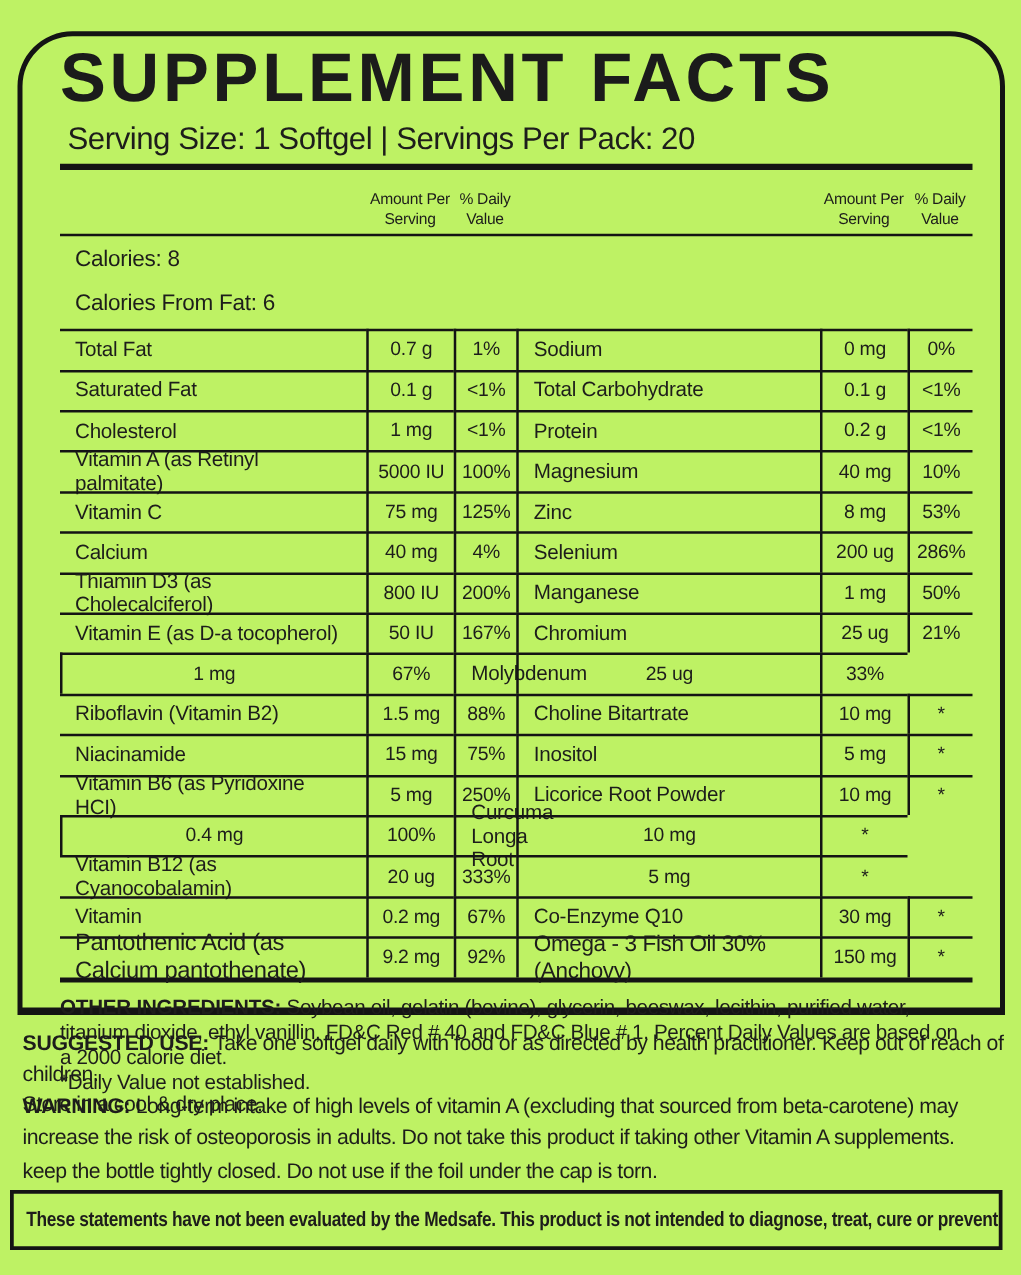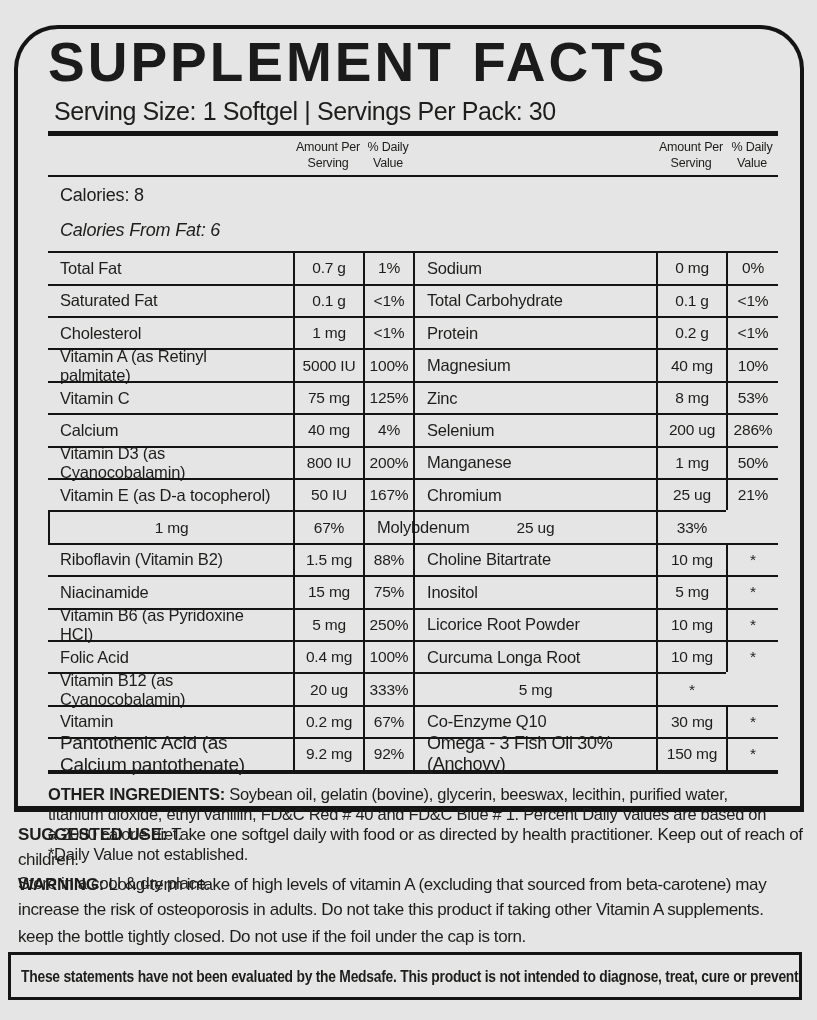--- a/index.html
+++ b/index.html
@@ -1,40 +1,40 @@
 <!DOCTYPE html>
 <html><head>
 <meta charset="utf-8">
 <style>
   * { margin:0; padding:0; box-sizing:border-box; }
   html,body { background:#fff; }
   .page {
     position:relative; width:817px; height:1020px; margin:0 auto;
-    background:#e5e5e5; color:#1d1d1b;
+    background:#bef264; color:#1d1d1b;
     font-family:"Liberation Sans","DejaVu Sans",sans-serif;
     letter-spacing:-0.2px; overflow:hidden;
   }
   .panel {
     position:absolute; left:14px; top:25px; width:790px; height:787px;
     border:4px solid #141414; border-bottom-width:6px;
     border-radius:44px 44px 0 0;
     padding:0 22px 0 30px;
   }
   .title {
     margin-top:6px; font-size:55px; font-weight:bold; letter-spacing:3px;
     line-height:1.0; color:#1b1b1b; white-space:nowrap;
   }
   .serving { margin-top:7px; margin-left:6px; font-size:25px; letter-spacing:-0.4px; }
   .rule-thick { height:5px; background:#141414; margin-top:5px; }
   .rule-thin  { height:2px; background:#141414; }
   .cols { display:grid; grid-template-columns:245px 70px 50px 243px 70px 52px; }
-  .col-head { font-size:12.5px; text-align:center; line-height:1.25; padding:4px 0 4px 0; }
+  .col-head { font-size:12.5px; text-align:center; line-height:1.25; padding:16px 0 4px 0; }
   .calories-block { padding:8px 0 10px 12px; }
   .cal-line { font-size:18px; }
-  .cal-line + .cal-line { margin-top:14px;font-style:italic; }
+  .cal-line + .cal-line { margin-top:14px; }
   .facts-table { border-bottom:4px solid #141414; }
   .tr { display:grid; grid-template-columns:245px 70px 50px 243px 70px 52px; }
   .td {
     border-top:2px solid #141414; height:32.4px;
     display:flex; align-items:center; font-size:16.5px;
   }
   .td.v { border-left:2px solid #141414; }
   .td.name { padding-left:12px; padding-right:20px; }
   .td.amt, .td.dv { justify-content:center; font-size:15.5px; }
   .tr:nth-child(16) .td.name.l { font-size:19px; letter-spacing:-0.3px; }
@@ -55,21 +55,21 @@
     font-size:16.5px; font-weight:bold; white-space:nowrap;
     transform:scaleX(0.84); transform-origin:left center; letter-spacing:-0.3px;
   }
 </style>
 </head>
 <body>
 
 <div class="page">
   <div class="panel">
     <div class="title">SUPPLEMENT FACTS</div>
-    <div class="serving">Serving Size: 1 Softgel | Servings Per Pack: 30</div>
+    <div class="serving">Serving Size: 1 Softgel | Servings Per Pack: 20</div>
     <div class="rule-thick"></div>
 
     <div class="cols">
       <div></div>
       <div class="col-head">
         <span>Amount Per</span><br>
         <span>Serving</span>
       </div>
       <div class="col-head">
         <span>% Daily</span><br>
@@ -135,21 +135,21 @@
       </div>
       <div class="tr">
         <div class="td name l">Calcium</div>
         <div class="td amt v">40 mg</div>
         <div class="td dv v">4%</div>
         <div class="td name nr v">Selenium</div>
         <div class="td amt v">200 ug</div>
         <div class="td dv v">286%</div>
       </div>
       <div class="tr">
-        <div class="td name l">Vitamin D3 (as Cyanocobalamin)</div>
+        <div class="td name l">Thiamin D3 (as Cholecalciferol)</div>
         <div class="td amt v">800 IU</div>
         <div class="td dv v">200%</div>
         <div class="td name nr v">Manganese</div>
         <div class="td amt v">1 mg</div>
         <div class="td dv v">50%</div>
       </div>
       <div class="tr">
         <div class="td name l">Vitamin E (as D-a tocopherol)</div>
         <div class="td amt v">50 IU</div>
         <div class="td dv v">167%</div>
@@ -182,21 +182,20 @@
       </div>
       <div class="tr">
         <div class="td name l">Vitamin B6 (as Pyridoxine HCI)</div>
         <div class="td amt v">5 mg</div>
         <div class="td dv v">250%</div>
         <div class="td name nr v">Licorice Root Powder</div>
         <div class="td amt v">10 mg</div>
         <div class="td dv v">*</div>
       </div>
       <div class="tr">
-        <div class="td name l">Folic Acid</div>
         <div class="td amt v">0.4 mg</div>
         <div class="td dv v">100%</div>
         <div class="td name nr v">Curcuma Longa Root</div>
         <div class="td amt v">10 mg</div>
         <div class="td dv v">*</div>
       </div>
       <div class="tr">
         <div class="td name l">Vitamin B12 (as Cyanocobalamin)</div>
         <div class="td amt v">20 ug</div>
         <div class="td dv v">333%</div>

